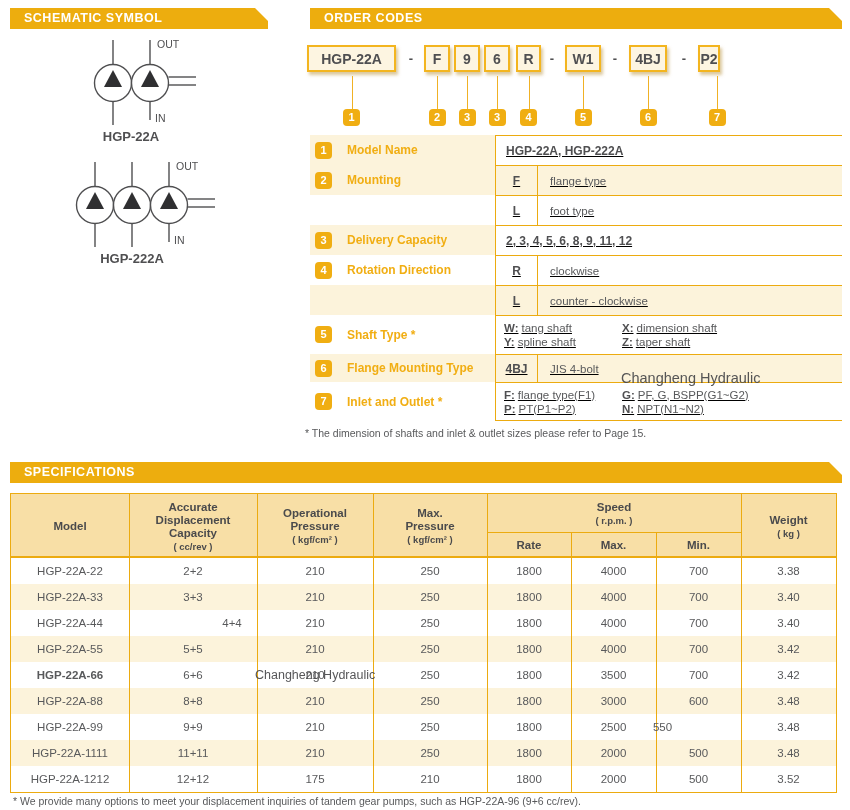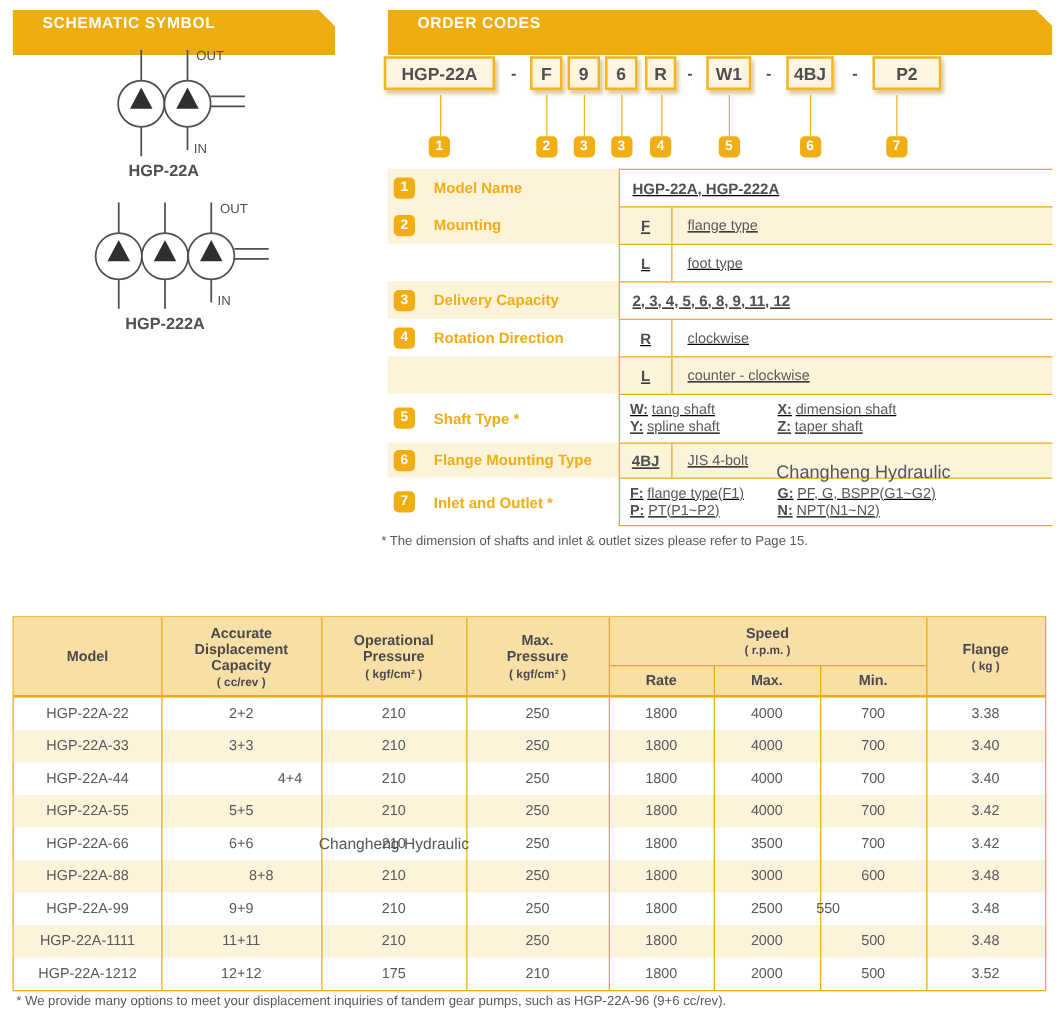--- a/index.html
+++ b/index.html
@@ -9,23 +9,23 @@
     --cream:#FCF3DB;
     --tan:#F8DFA6;
     --dark:#4F4F51;
     --gray:#58595B;
   }
   html,body{margin:0;padding:0;background:#fff;}
   .page{position:relative;width:850px;height:810px;background:#fff;
         font-family:"Liberation Sans",sans-serif;overflow:hidden;}
 
   
-  .banner{position:absolute;height:36px;background:var(--gold);color:#fff;
+  .banner{position:absolute;height:21px;background:var(--gold);color:#fff;
           font-weight:bold;font-size:12.5px;letter-spacing:.5px;line-height:21px;
-          padding-left:24px;box-sizing:border-box;
+          padding-left:14px;box-sizing:border-box;
           clip-path:polygon(0 0,calc(100% - 13px) 0,100% 13px,100% 100%,0 100%);}
 
   
   .code-box{position:absolute;top:45px;height:27px;background:#FDF5E1;
             border:2px solid #F3B51F;box-sizing:border-box;display:flex;
             align-items:center;justify-content:center;font-weight:bold;
             font-size:14px;color:var(--dark);
             box-shadow:2px 3px 3px rgba(186,148,62,.5);}
   .code-dash{position:absolute;top:45px;height:27px;width:10px;display:flex;
              align-items:center;justify-content:center;font-weight:bold;
@@ -145,21 +145,21 @@
       <div class="badge" style="left: 488.5px; top: 109px;">3</div>
       <div class="code-box" style="left: 516px; width: 25px;">R</div>
       <div class="connector" style="left: 528.5px; top: 76px; height: 33px;"></div>
       <div class="badge" style="left: 520px; top: 109px;">4</div>
       <div class="code-box" style="left: 565px; width: 36px;">W1</div>
       <div class="connector" style="left: 583px; top: 76px; height: 33px;"></div>
       <div class="badge" style="left: 574.5px; top: 109px;">5</div>
       <div class="code-box" style="left: 629px; width: 38px;">4BJ</div>
       <div class="connector" style="left: 648px; top: 76px; height: 33px;"></div>
       <div class="badge" style="left: 639.5px; top: 109px;">6</div>
-      <div class="code-box" style="left: 698px; width: 55px;">P2</div>
+      <div class="code-box" style="left: 698px; width: 22px;">P2</div>
       <div class="connector" style="left: 717px; top: 76px; height: 33px;"></div>
       <div class="badge" style="left: 708.5px; top: 109px;">7</div>
       <div class="code-dash" style="left: 406px;">-</div>
       <div class="code-dash" style="left: 547px;">-</div>
       <div class="code-dash" style="left: 610px;">-</div>
       <div class="code-dash" style="left: 679px;">-</div>
       <div class="oc-left cream" style="left: 310px; top: 135px; width: 185px; height: 30px;">
         <div class="badge" style="left: 5px; top: 6.5px; position: absolute;">1</div>
         <div class="oc-label">Model Name</div>
       </div>
@@ -231,20 +231,23 @@
           <div class="oc-grid-item"><span class="oc-gkey">N:</span><span class="oc-gtext">NPT(N1~N2)</span></div>
         </div>
       </div>
     </div>
 
   <div class="footnote" style="left:305px;top:427px;">* The dimension of shafts and inlet &amp; outlet sizes please refer to Page 15.</div>
 
   <div class="wm" style="left:621px;top:370px;font-size:14.5px;">Changheng Hydraulic</div>
   <div class="wm" style="left:255px;top:668px;font-size:12.5px;">Changheng Hydraulic</div>
 
+  <div class="banner" style="left:10px;top:462px;width:832px;">
+    <span>SPECIFICATIONS</span>
+  </div>
 
   <div id="specs-table">
     <div class="sp-head-bg"></div>
     <div class="sp-hb"></div>
 
     <div class="sp-h" style="left:0;top:0;width:118px;height:64px;">
       <span class="hm">Model</span>
     </div>
     <div class="sp-h" style="left:118px;top:0;width:128px;height:64px;">
       <span class="hm">Accurate
@@ -269,21 +272,21 @@
     <div class="sp-h" style="left:476px;top:38px;width:84px;height:26px;justify-content:center;">
       <span class="hm">Rate</span>
     </div>
     <div class="sp-h" style="left:560px;top:38px;width:85px;height:26px;">
       <span class="hm">Max.</span>
     </div>
     <div class="sp-h" style="left:645px;top:38px;width:85px;height:26px;">
       <span class="hm">Min.</span>
     </div>
     <div class="sp-h" style="left:730px;top:0;width:95px;height:64px;">
-      <span class="hm">Flange</span>
+      <span class="hm">Weight</span>
       <span class="hu">( kg )</span>
     </div>
   <div class="sp-cream" style="top: 90px;"></div>
       <div class="sp-cream" style="top: 142px;"></div>
       <div class="sp-cream" style="top: 194px;"></div>
       <div class="sp-cream" style="top: 246px;"></div>
       <div class="sp-vline" style="left: 118px; top: 0px; height: 298px;"></div>
       <div class="sp-vline" style="left: 246px; top: 0px; height: 298px;"></div>
       <div class="sp-vline" style="left: 362px; top: 0px; height: 298px;"></div>
       <div class="sp-vline" style="left: 476px; top: 0px; height: 298px;"></div>
@@ -316,30 +319,30 @@
       <div class="sp-cell" style="left: 645px; top: 116px; width: 85px;">700</div>
       <div class="sp-cell" style="left: 730px; top: 116px; width: 95px;">3.40</div>
       <div class="sp-cell" style="left: 0px; top: 142px; width: 118px;">HGP-22A-55</div>
       <div class="sp-cell" style="left: 118px; top: 142px; width: 128px;">5+5</div>
       <div class="sp-cell" style="left: 246px; top: 142px; width: 116px;">210</div>
       <div class="sp-cell" style="left: 362px; top: 142px; width: 114px;">250</div>
       <div class="sp-cell" style="left: 476px; top: 142px; width: 84px;">1800</div>
       <div class="sp-cell" style="left: 560px; top: 142px; width: 85px;">4000</div>
       <div class="sp-cell" style="left: 645px; top: 142px; width: 85px;">700</div>
       <div class="sp-cell" style="left: 730px; top: 142px; width: 95px;">3.42</div>
-      <div class="sp-cell" style="left: 0px; top: 168px; width: 118px;">HGP-22A-66</div>
+      <div class="sp-cell" style="left: 0px; top: 168px; width: 118px; font-weight: bold;">HGP-22A-66</div>
       <div class="sp-cell" style="left: 118px; top: 168px; width: 128px;">6+6</div>
       <div class="sp-cell" style="left: 246px; top: 168px; width: 116px;">210</div>
       <div class="sp-cell" style="left: 362px; top: 168px; width: 114px;">250</div>
       <div class="sp-cell" style="left: 476px; top: 168px; width: 84px;">1800</div>
       <div class="sp-cell" style="left: 560px; top: 168px; width: 85px;">3500</div>
       <div class="sp-cell" style="left: 645px; top: 168px; width: 85px;">700</div>
       <div class="sp-cell" style="left: 730px; top: 168px; width: 95px;">3.42</div>
       <div class="sp-cell" style="left: 0px; top: 194px; width: 118px;">HGP-22A-88</div>
-      <div class="sp-cell" style="left: 134px; top: 194px; width: 128px;">8+8</div>
+      <div class="sp-cell" style="left: 118px; top: 194px; width: 128px;">8+8</div>
       <div class="sp-cell" style="left: 246px; top: 194px; width: 116px;">210</div>
       <div class="sp-cell" style="left: 362px; top: 194px; width: 114px;">250</div>
       <div class="sp-cell" style="left: 476px; top: 194px; width: 84px;">1800</div>
       <div class="sp-cell" style="left: 560px; top: 194px; width: 85px;">3000</div>
       <div class="sp-cell" style="left: 645px; top: 194px; width: 85px;">600</div>
       <div class="sp-cell" style="left: 730px; top: 194px; width: 95px;">3.48</div>
       <div class="sp-cell" style="left: 0px; top: 220px; width: 118px;">HGP-22A-99</div>
       <div class="sp-cell" style="left: 118px; top: 220px; width: 128px;">9+9</div>
       <div class="sp-cell" style="left: 246px; top: 220px; width: 116px;">210</div>
       <div class="sp-cell" style="left: 362px; top: 220px; width: 114px;">250</div>

